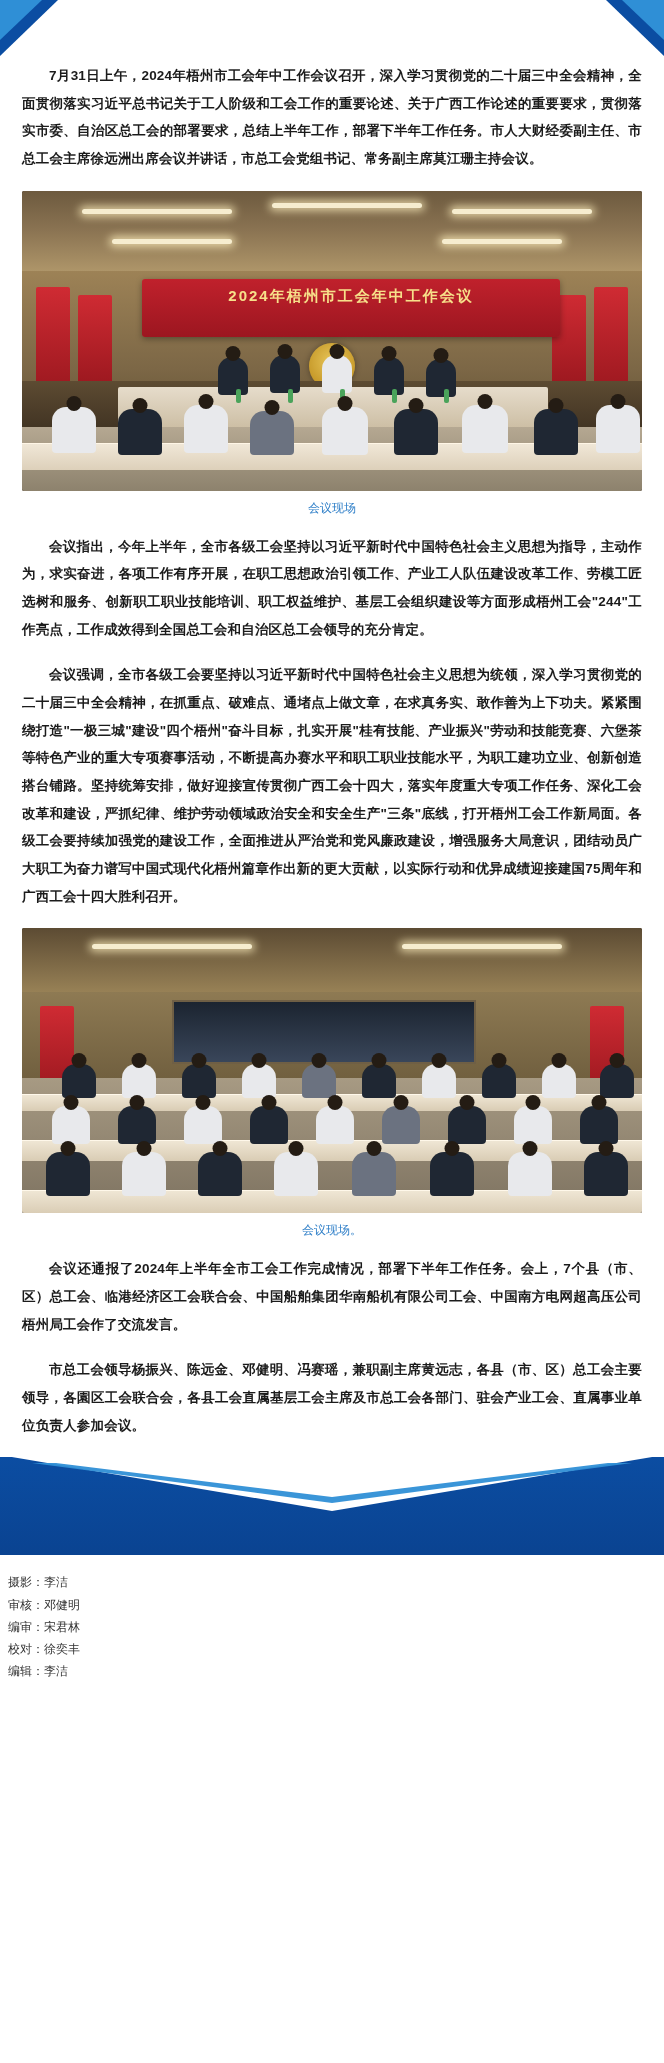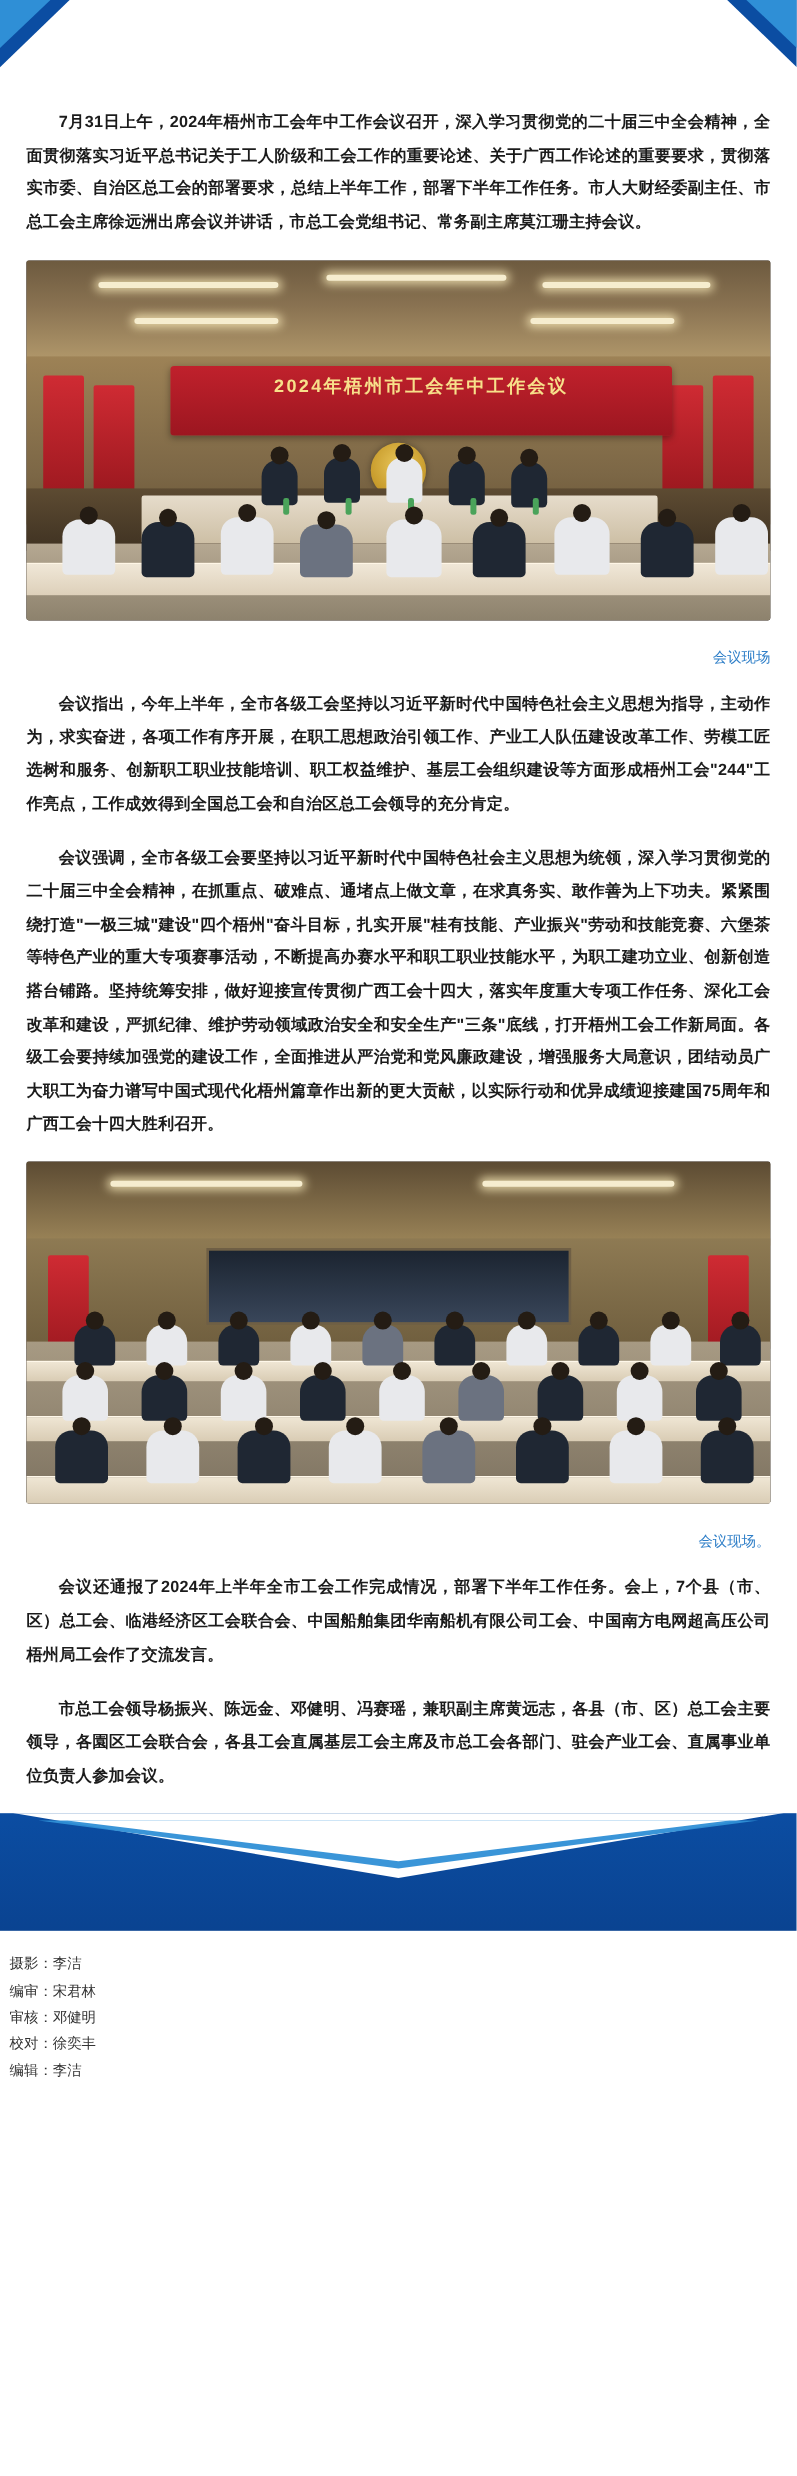--- a/index.html
+++ b/index.html
@@ -51,21 +51,21 @@
     top: 0;
     right: 0;
     width: 0;
     height: 0;
     border-top: 40px solid #2f8fd6;
     border-left: 42px solid transparent;
   }
 
   .content {
     position: relative;
-    padding: 88px 22px 0 22px;
+    padding: 62px 22px 0 22px;
   }
 
   .para {
     font-size: 13.5px;
     line-height: 2.05;
     color: #1b1b1b;
     text-align: justify;
     text-indent: 2em;
     letter-spacing: 0.2px;
     margin: 0 0 18px 0;
@@ -80,24 +80,24 @@
     width: 620px;
     height: 300px;
     overflow: hidden;
     border-radius: 2px;
     background: #2a2118;
   }
   .photo.tall {
     height: 285px;
   }
   .caption {
-    text-align: right;
+    text-align: center;
     font-size: 12px;
     color: #2f7fc8;
-    margin-top: 23px;
+    margin-top: 9px;
     margin-bottom: 16px;
   }
 
   
   .p1-ceiling {
     position: absolute;
     left: 0; top: 0; width: 100%; height: 86px;
     background: linear-gradient(180deg,#6d5a3f 0%, #8a7352 45%, #b39a6c 100%);
   }
   .p1-ceil-light {
@@ -479,19 +479,19 @@
   </div>
 
   <div class="bottom-band">
     <div class="band-notch"></div>
     <div class="band-stripe"></div>
     <div class="band-stripe2"></div>
   </div>
 
   <div class="credits">
     <div class="credit-line">摄影：李洁</div>
+    <div class="credit-line">审核：邓健明</div>
     <div class="credit-line">编审：宋君林</div>
-    <div class="credit-line">审核：邓健明</div>
     <div class="credit-line">校对：徐奕丰</div>
     <div class="credit-line">编辑：李洁</div>
   </div>
 
 </div>
 
 </body></html>

